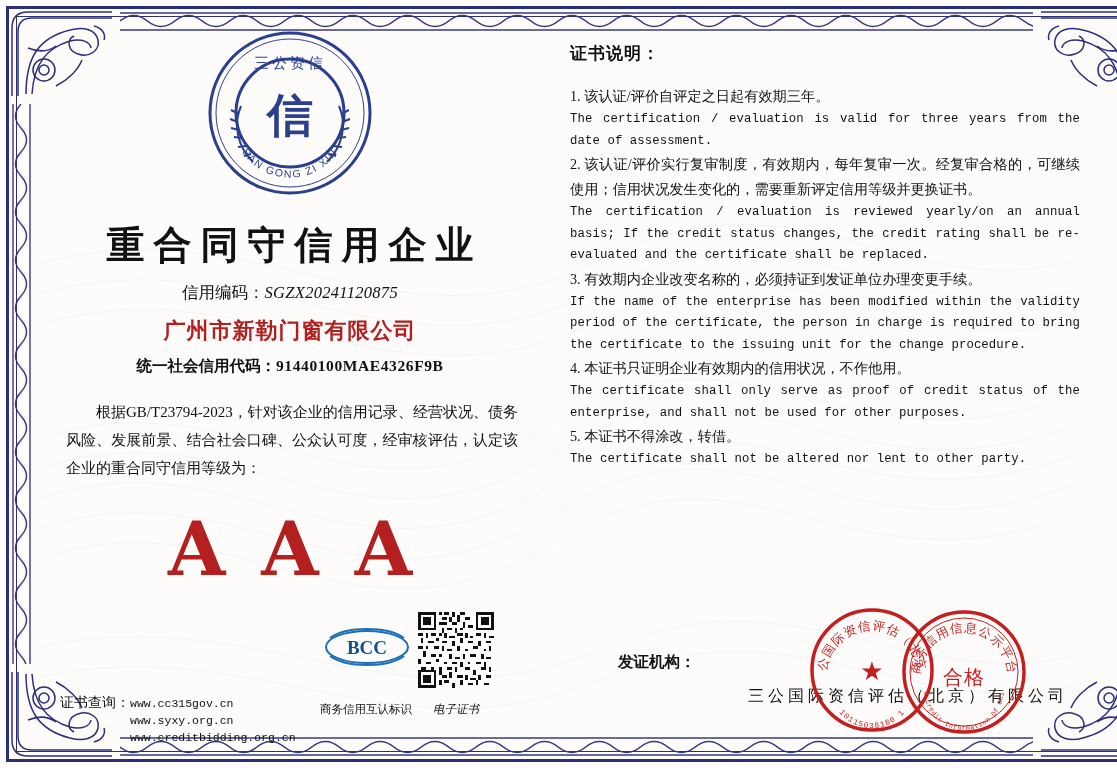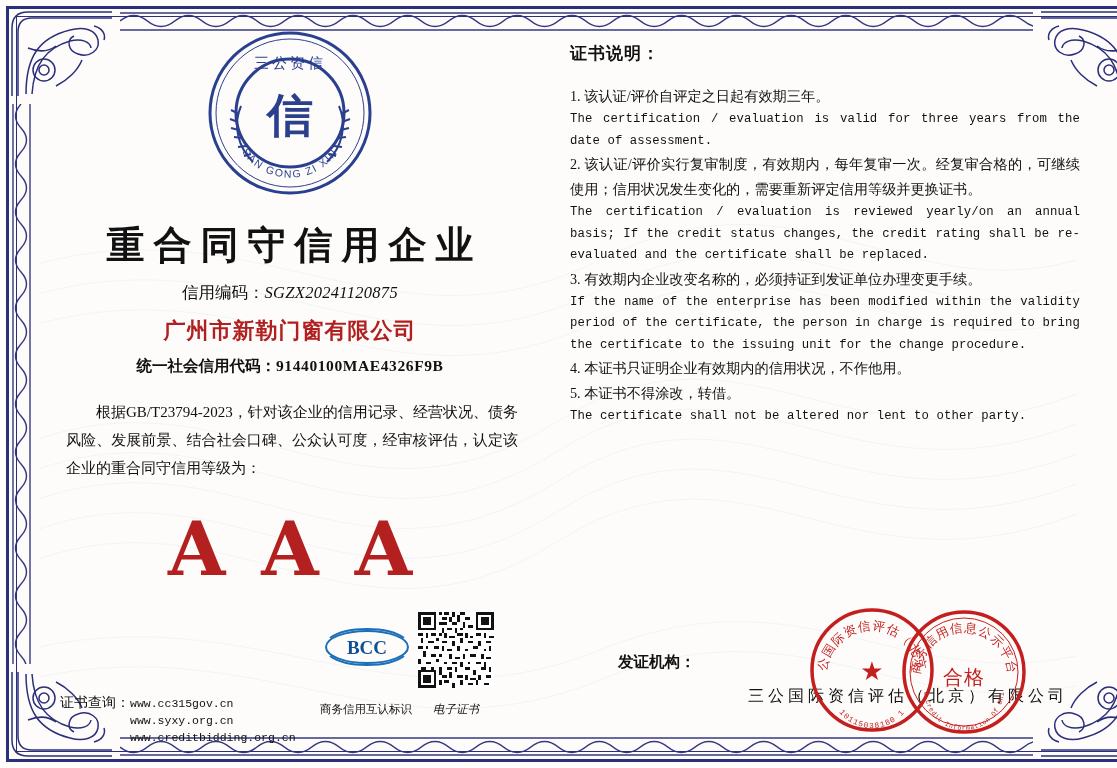--- a/index.html
+++ b/index.html
@@ -590,20 +590,21 @@
       <div class="notes-title">证书说明：</div>
 
       <div class="notes">
         <div class="note-cn">1. 该认证/评价自评定之日起有效期三年。</div>
         <div class="note-en">The certification / evaluation is valid for three years from the date of assessment.</div>
         <div class="note-cn">2. 该认证/评价实行复审制度，有效期内，每年复审一次。经复审合格的，可继续使用；信用状况发生变化的，需要重新评定信用等级并更换证书。</div>
         <div class="note-en">The certification / evaluation is reviewed yearly/on an annual basis; If the credit status changes, the credit rating shall be re-evaluated and the certificate shall be replaced.</div>
         <div class="note-cn">3. 有效期内企业改变名称的，必须持证到发证单位办理变更手续。</div>
         <div class="note-en">If the name of the enterprise has been modified within the validity period of the certificate, the person in charge is required to bring the certificate to the issuing unit for the change procedure.</div>
         <div class="note-cn">4. 本证书只证明企业有效期内的信用状况，不作他用。</div>
+        <div class="note-en">The certificate shall only serve as proof of credit status of the enterprise, and shall not be used for other purposes.</div>
         <div class="note-cn">5. 本证书不得涂改，转借。</div>
         <div class="note-en">The certificate shall not be altered nor lent to other party.</div>
       </div>
 
       <div class="issuer-label">发证机构：</div>
       <div class="issuer-name">三公国际资信评估（北京）有限公司</div>
 
       <div class="seal seal-a">
         <svg viewBox="0 0 128 128">
           <circle cx="64" cy="64" r="60" fill="none" stroke="#c31f1f" stroke-width="3.5"></circle>

